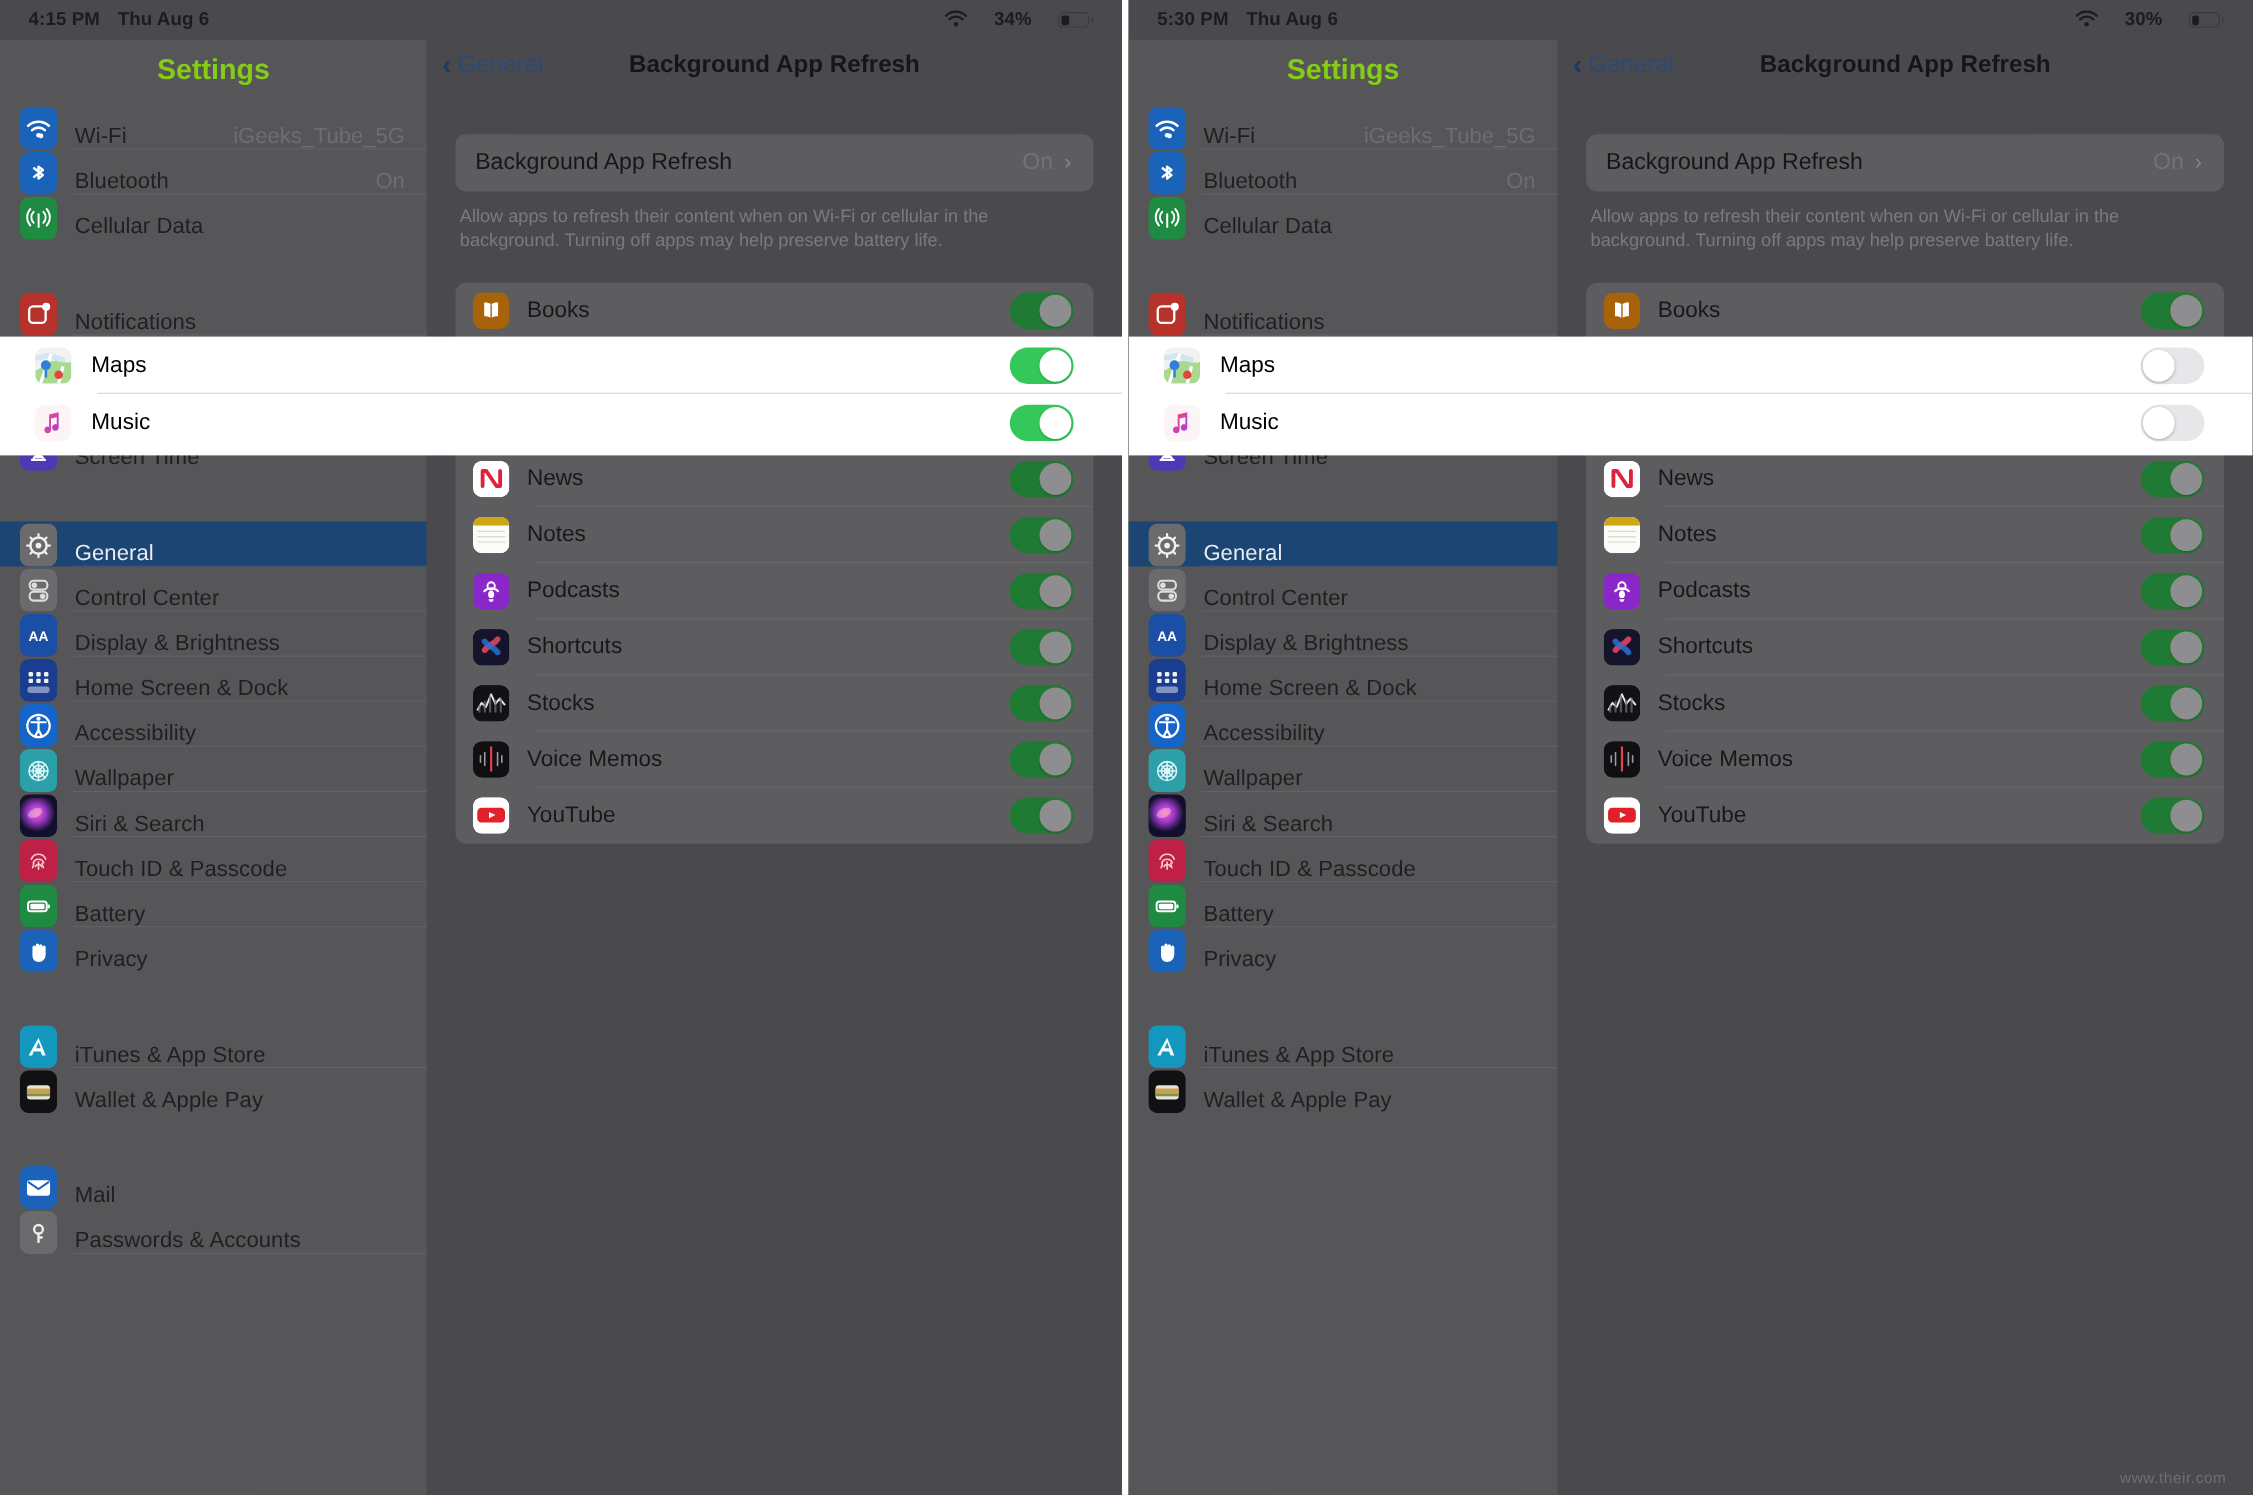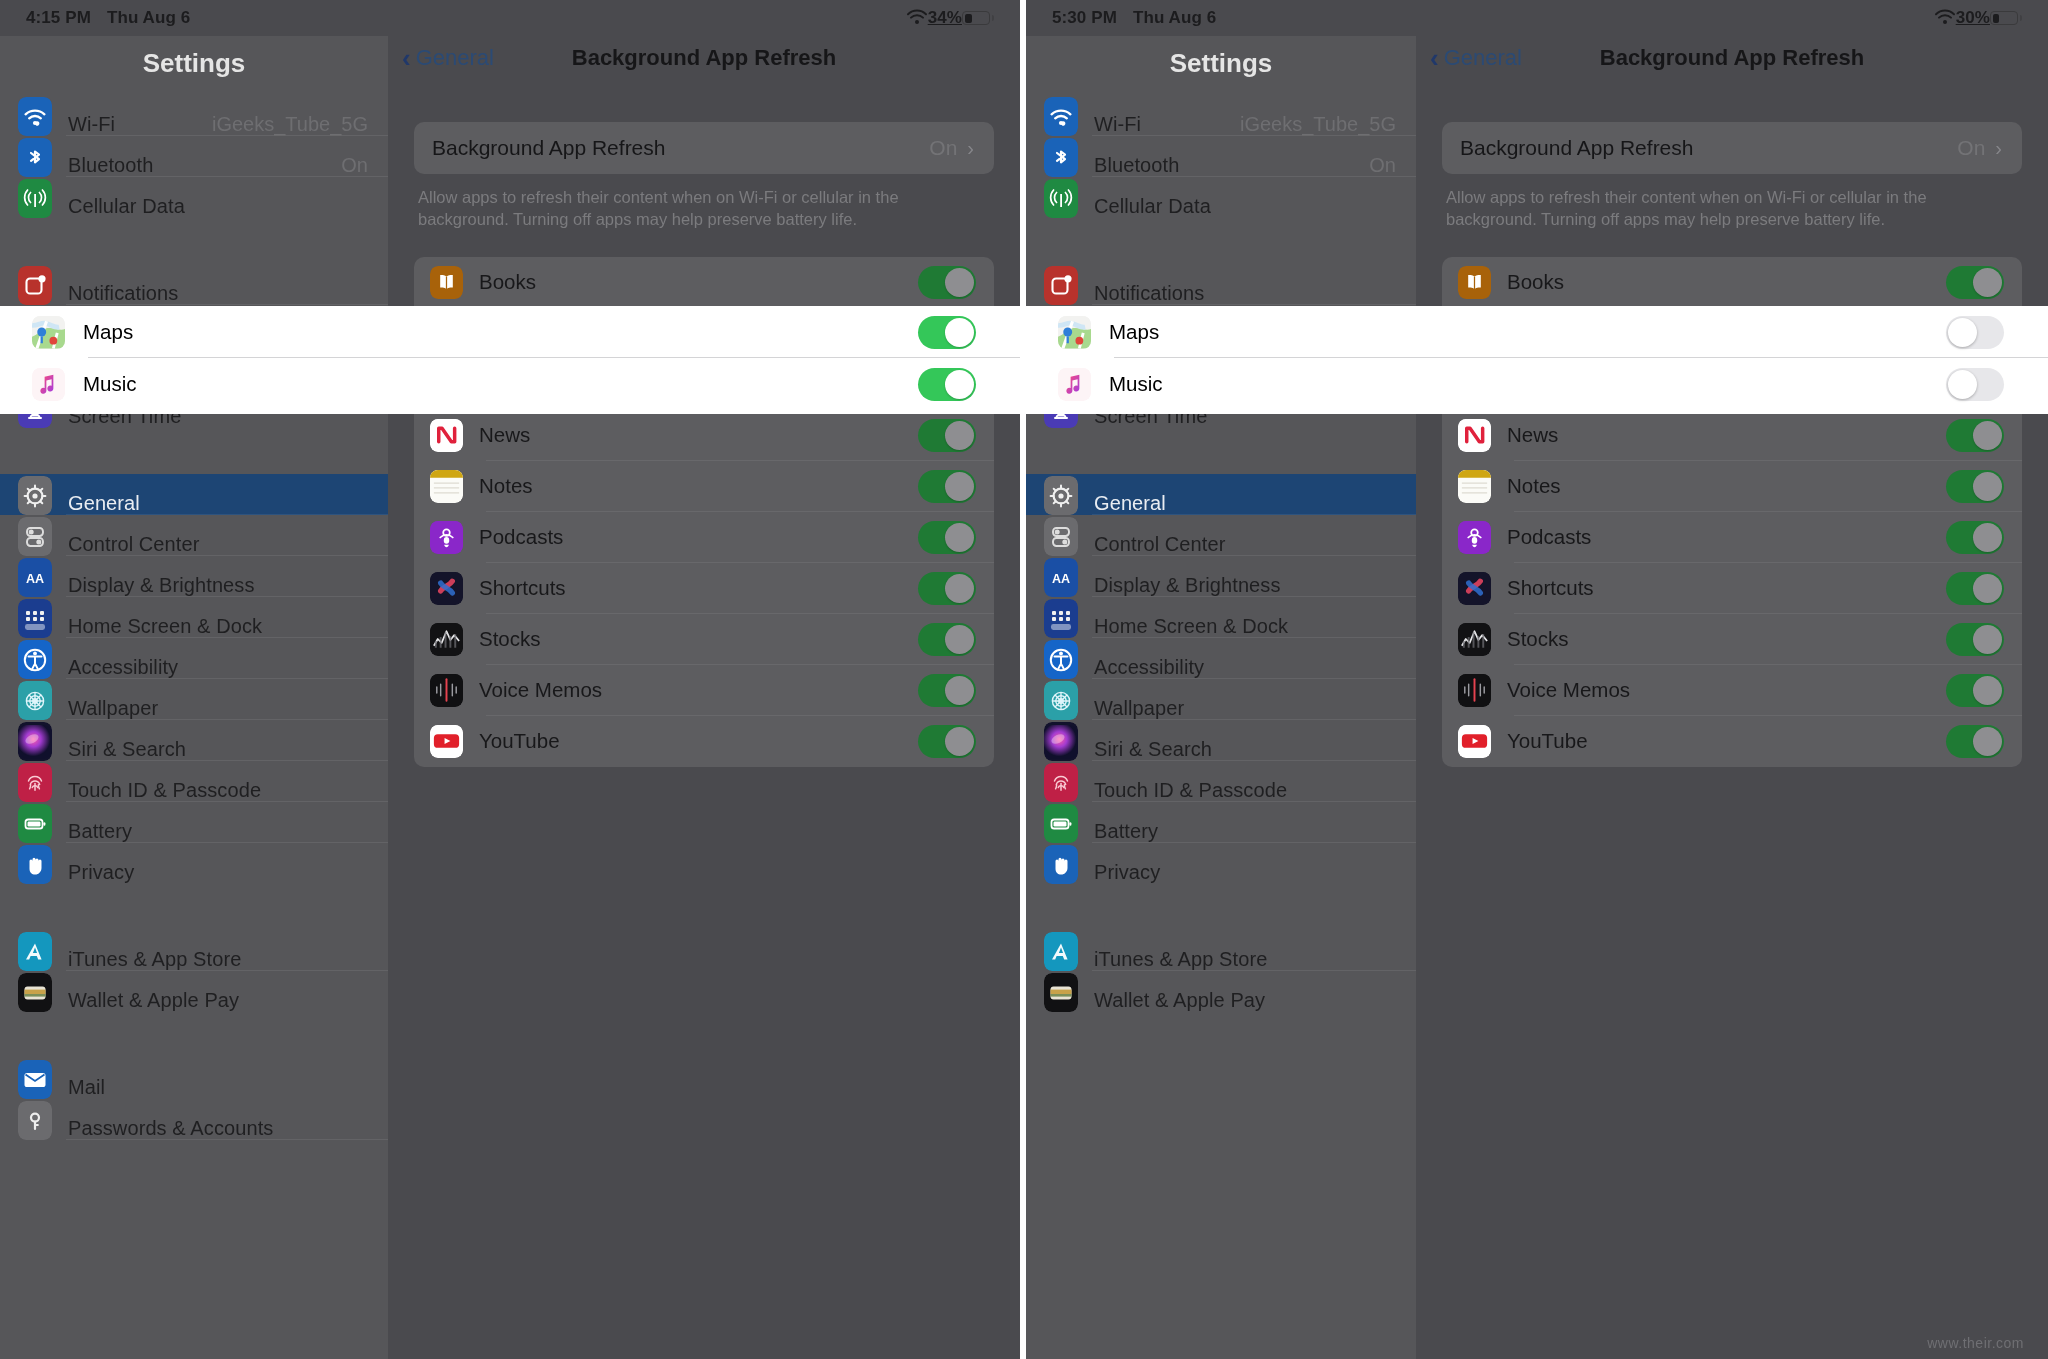--- a/index.html
+++ b/index.html
@@ -10,33 +10,33 @@
 
   
   .panel{ position:relative; width:1023px; height:1359px; overflow:hidden; background:#4a4a4e; }
   .panel.right{ width:1025px; }
   .panel-divider{ width:6px; height:1359px; background:#ffffff; flex:0 0 6px; }
 
   
   .statusbar{ height:36px; display:flex; align-items:center; padding:0 26px; font-size:17px;
               color:#1c1c1e; font-weight:600; letter-spacing:.1px; }
   .sb-left{ display:flex; align-items:center; gap:16px; }
-  .sb-right{ margin-left:auto; display:flex; align-items:center; gap:0;text-decoration:underline; }
+  .sb-right{ margin-left:auto; display:flex; align-items:center; gap:24px; }
   .wifi-glyph{ font-size:17px; color:#1c1c1e; line-height:1; }
   .batt{ display:inline-flex; align-items:center; }
   .batt-body{ width:28px; height:14px; border:1.6px solid #3a3a3c; border-radius:4px; position:relative; }
   .batt-fill{ position:absolute; left:1.5px; top:1.5px; bottom:1.5px; background:#1c1c1e; border-radius:2px; }
   .batt-cap{ width:2.5px; height:6px; background:#3a3a3c; border-radius:0 2px 2px 0; margin-left:1.5px; opacity:.6; }
 
   .body{ display:flex; height:calc(1359px - 36px); }
 
   
   .sidebar{ width:388px; flex:0 0 388px; background:#565659; position:relative; }
   .panel.right .sidebar{ width:390px; flex:0 0 390px; }
-  .sidebar-title{ text-align:center; font-size:26px; font-weight:700; color:#e5e5e5; padding:12px 0 16px; }
+  .sidebar-title{ text-align:center; font-size:26px; font-weight:700; color:#84cc16; padding:12px 0 16px; }
   .sb-gap{ height:46px; }
 
   .row{ display:flex; align-items:flex-end; height:41px; padding-left:18px; position:relative; }
   .row .sep{ position:absolute; left:66px; right:0; bottom:0; height:1px; background:rgba(255,255,255,.08); }
   .row.selected{ background:#1d4574; }
   .row.selected .label{ color:#e9edf2; }
   .icon{ width:34px; height:39px; border-radius:8px; flex:0 0 34px; margin-right:16px;
          display:flex; align-items:center; justify-content:center; overflow:hidden; position:relative; }
   .icon svg{ display:block; }
   .label{ font-size:20px; color:#1f1f21; letter-spacing:.1px; white-space:nowrap; }

